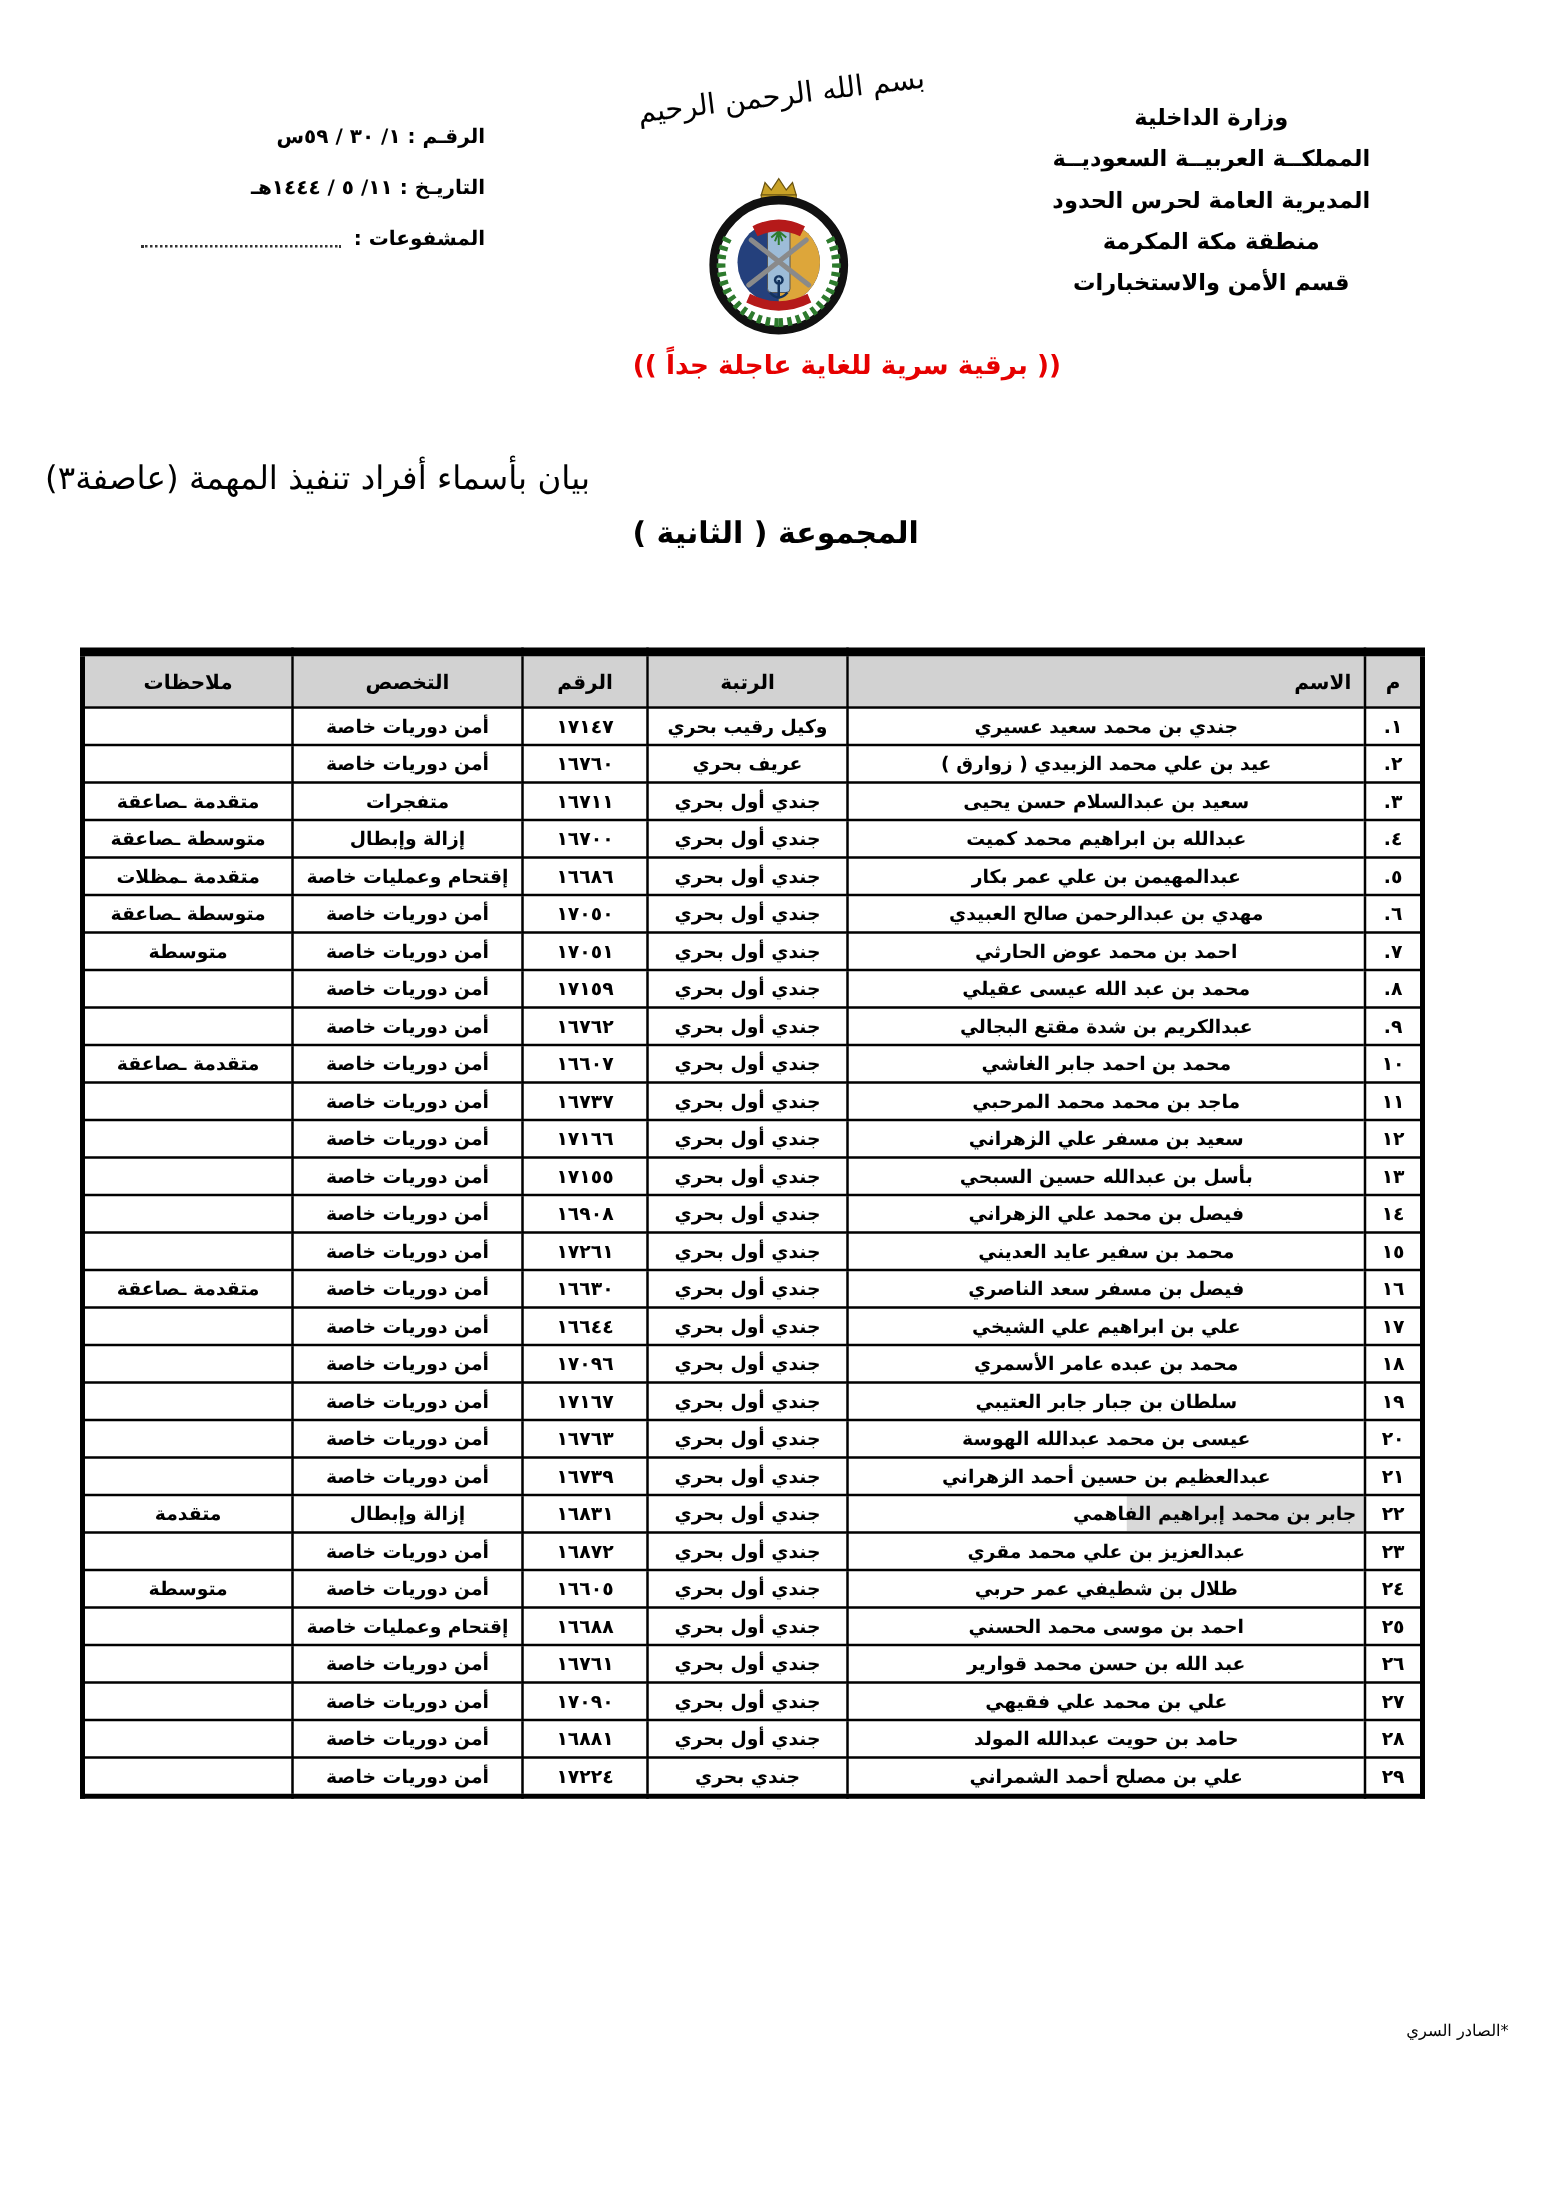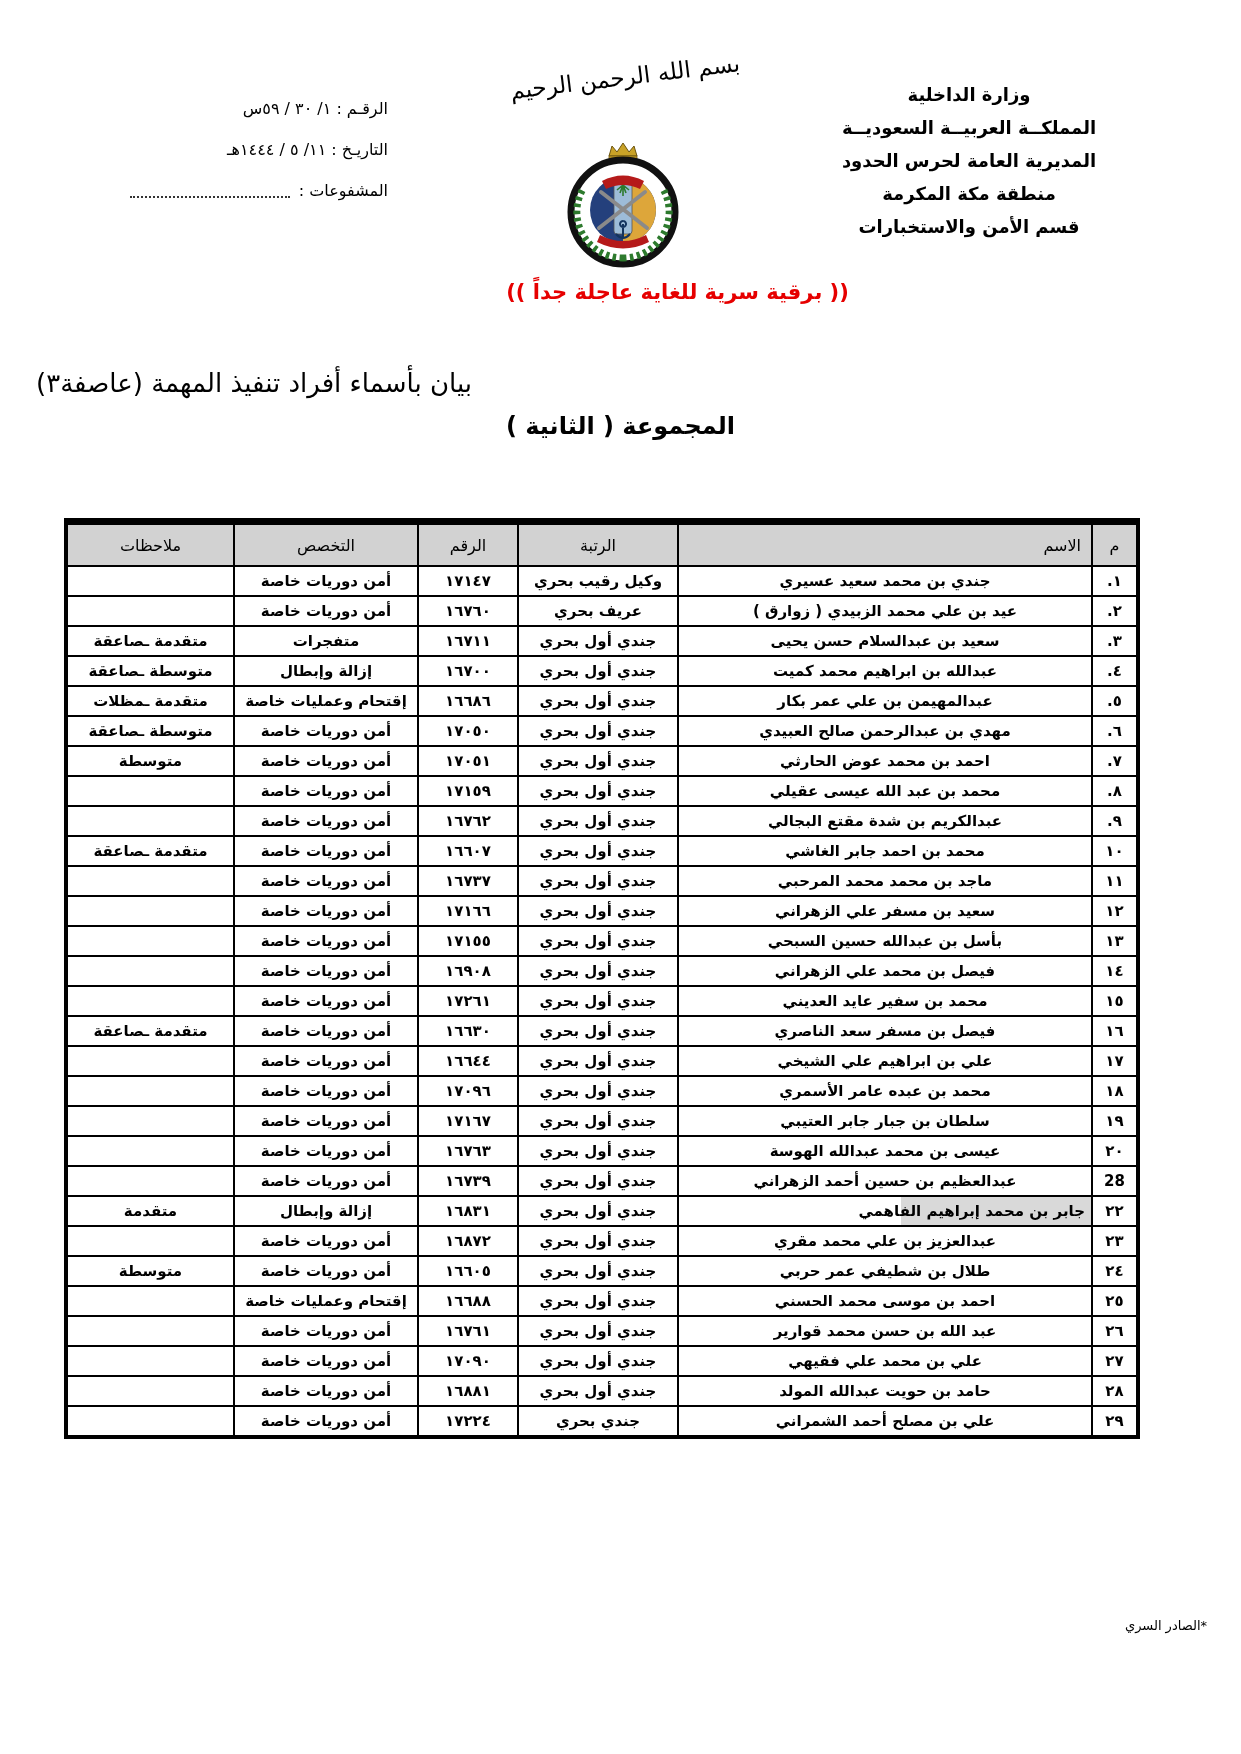--- a/index.html
+++ b/index.html
@@ -3,21 +3,21 @@
 <meta charset="utf-8">
 <style>
   html,body{margin:0;padding:0;background:#ffffff;}
   body{font-family:"DejaVu Sans",sans-serif;color:#000;}
   .page{position:relative;width:1241px;height:1754px;background:#ffffff;overflow:hidden;margin:0 auto;}
 
   
   .lh-right{position:absolute;top:78px;right:72px;width:400px;text-align:center;
             font-weight:bold;font-size:18px;line-height:33px;}
   .lh-left{position:absolute;top:88px;left:88px;width:300px;text-align:right;direction:rtl;
-           font-weight:normal;font-size:16px;line-height:41px;white-space:nowrap;}
+           font-weight:bold;font-size:16px;line-height:41px;white-space:nowrap;}
   .dotline{display:inline-block;width:160px;border-bottom:2px dotted #333;vertical-align:middle;
            margin-right:4px;height:10px;}
 
   .bismillah{position:absolute;top:64px;left:505px;width:240px;text-align:center;
              font-size:23px;font-weight:500;transform:rotate(-7deg);letter-spacing:1px;}
 
   .emblem{position:absolute;top:140px;left:564px;width:118px;height:128px;}
 
   
   .secret-banner{position:absolute;top:280px;left:0;width:100%;text-align:center;
@@ -25,21 +25,21 @@
   .doc-title{position:absolute;top:368px;left:0;width:100%;text-align:left;
              font-size:26px;font-weight:normal;margin-left:36px;}
   .doc-subtitle{position:absolute;top:412px;left:0;width:100%;text-align:center;
                 font-size:24px;font-weight:bold;}
 
   
   .tbl-wrap{position:absolute;top:518px;right:101px;}
   table.roster{border-collapse:collapse;table-layout:fixed;width:1072px;direction:rtl;
                border:4px solid #000;border-top:7px solid #000;}
   table.roster th,table.roster td{border:2px solid #000;overflow:hidden;white-space:nowrap;}
-  table.roster th{background:#d2d2d2;height:38px;font-size:16px;font-weight:normal;text-align:center;}
+  table.roster th{background:#d2d2d2;height:38px;font-size:16px;font-weight:bold;text-align:center;}
   table.roster th.h-name{text-align:right;padding-right:10px;}
   table.roster td{height:28px;font-size:15px;font-weight:bold;text-align:center;padding:0 3px;}
   td.c-name{text-align:center;}
   td.c-name.hl{background:linear-gradient(to left,#d9d9d9 0 46%,#ffffff 46%);
                text-align:right;padding-right:6px;margin-top:40px;}
   td.c-number{letter-spacing:2px;}
 
   
   .footer-note{position:absolute;top:1618px;right:34px;font-size:13px;font-weight:normal;
                direction:rtl;}
@@ -279,21 +279,21 @@
           </tr>
           <tr>
             <td class="c-index">٢٠</td>
             <td class="c-name">عيسى بن محمد عبدالله الهوسة</td>
             <td class="c-rank">جندي أول بحري</td>
             <td class="c-number">١٦٧٦٣</td>
             <td class="c-specialty">أمن دوريات خاصة</td>
             <td class="c-notes"></td>
           </tr>
           <tr>
-            <td class="c-index">28</td>
+            <td class="c-index">٢١</td>
             <td class="c-name">عبدالعظيم بن حسين  أحمد الزهراني</td>
             <td class="c-rank">جندي أول بحري</td>
             <td class="c-number">١٦٧٣٩</td>
             <td class="c-specialty">أمن دوريات خاصة</td>
             <td class="c-notes"></td>
           </tr>
           <tr>
             <td class="c-index">٢٢</td>
             <td class="c-name hl">جابر بن محمد إبراهيم الفاهمي</td>
             <td class="c-rank">جندي أول بحري</td>

